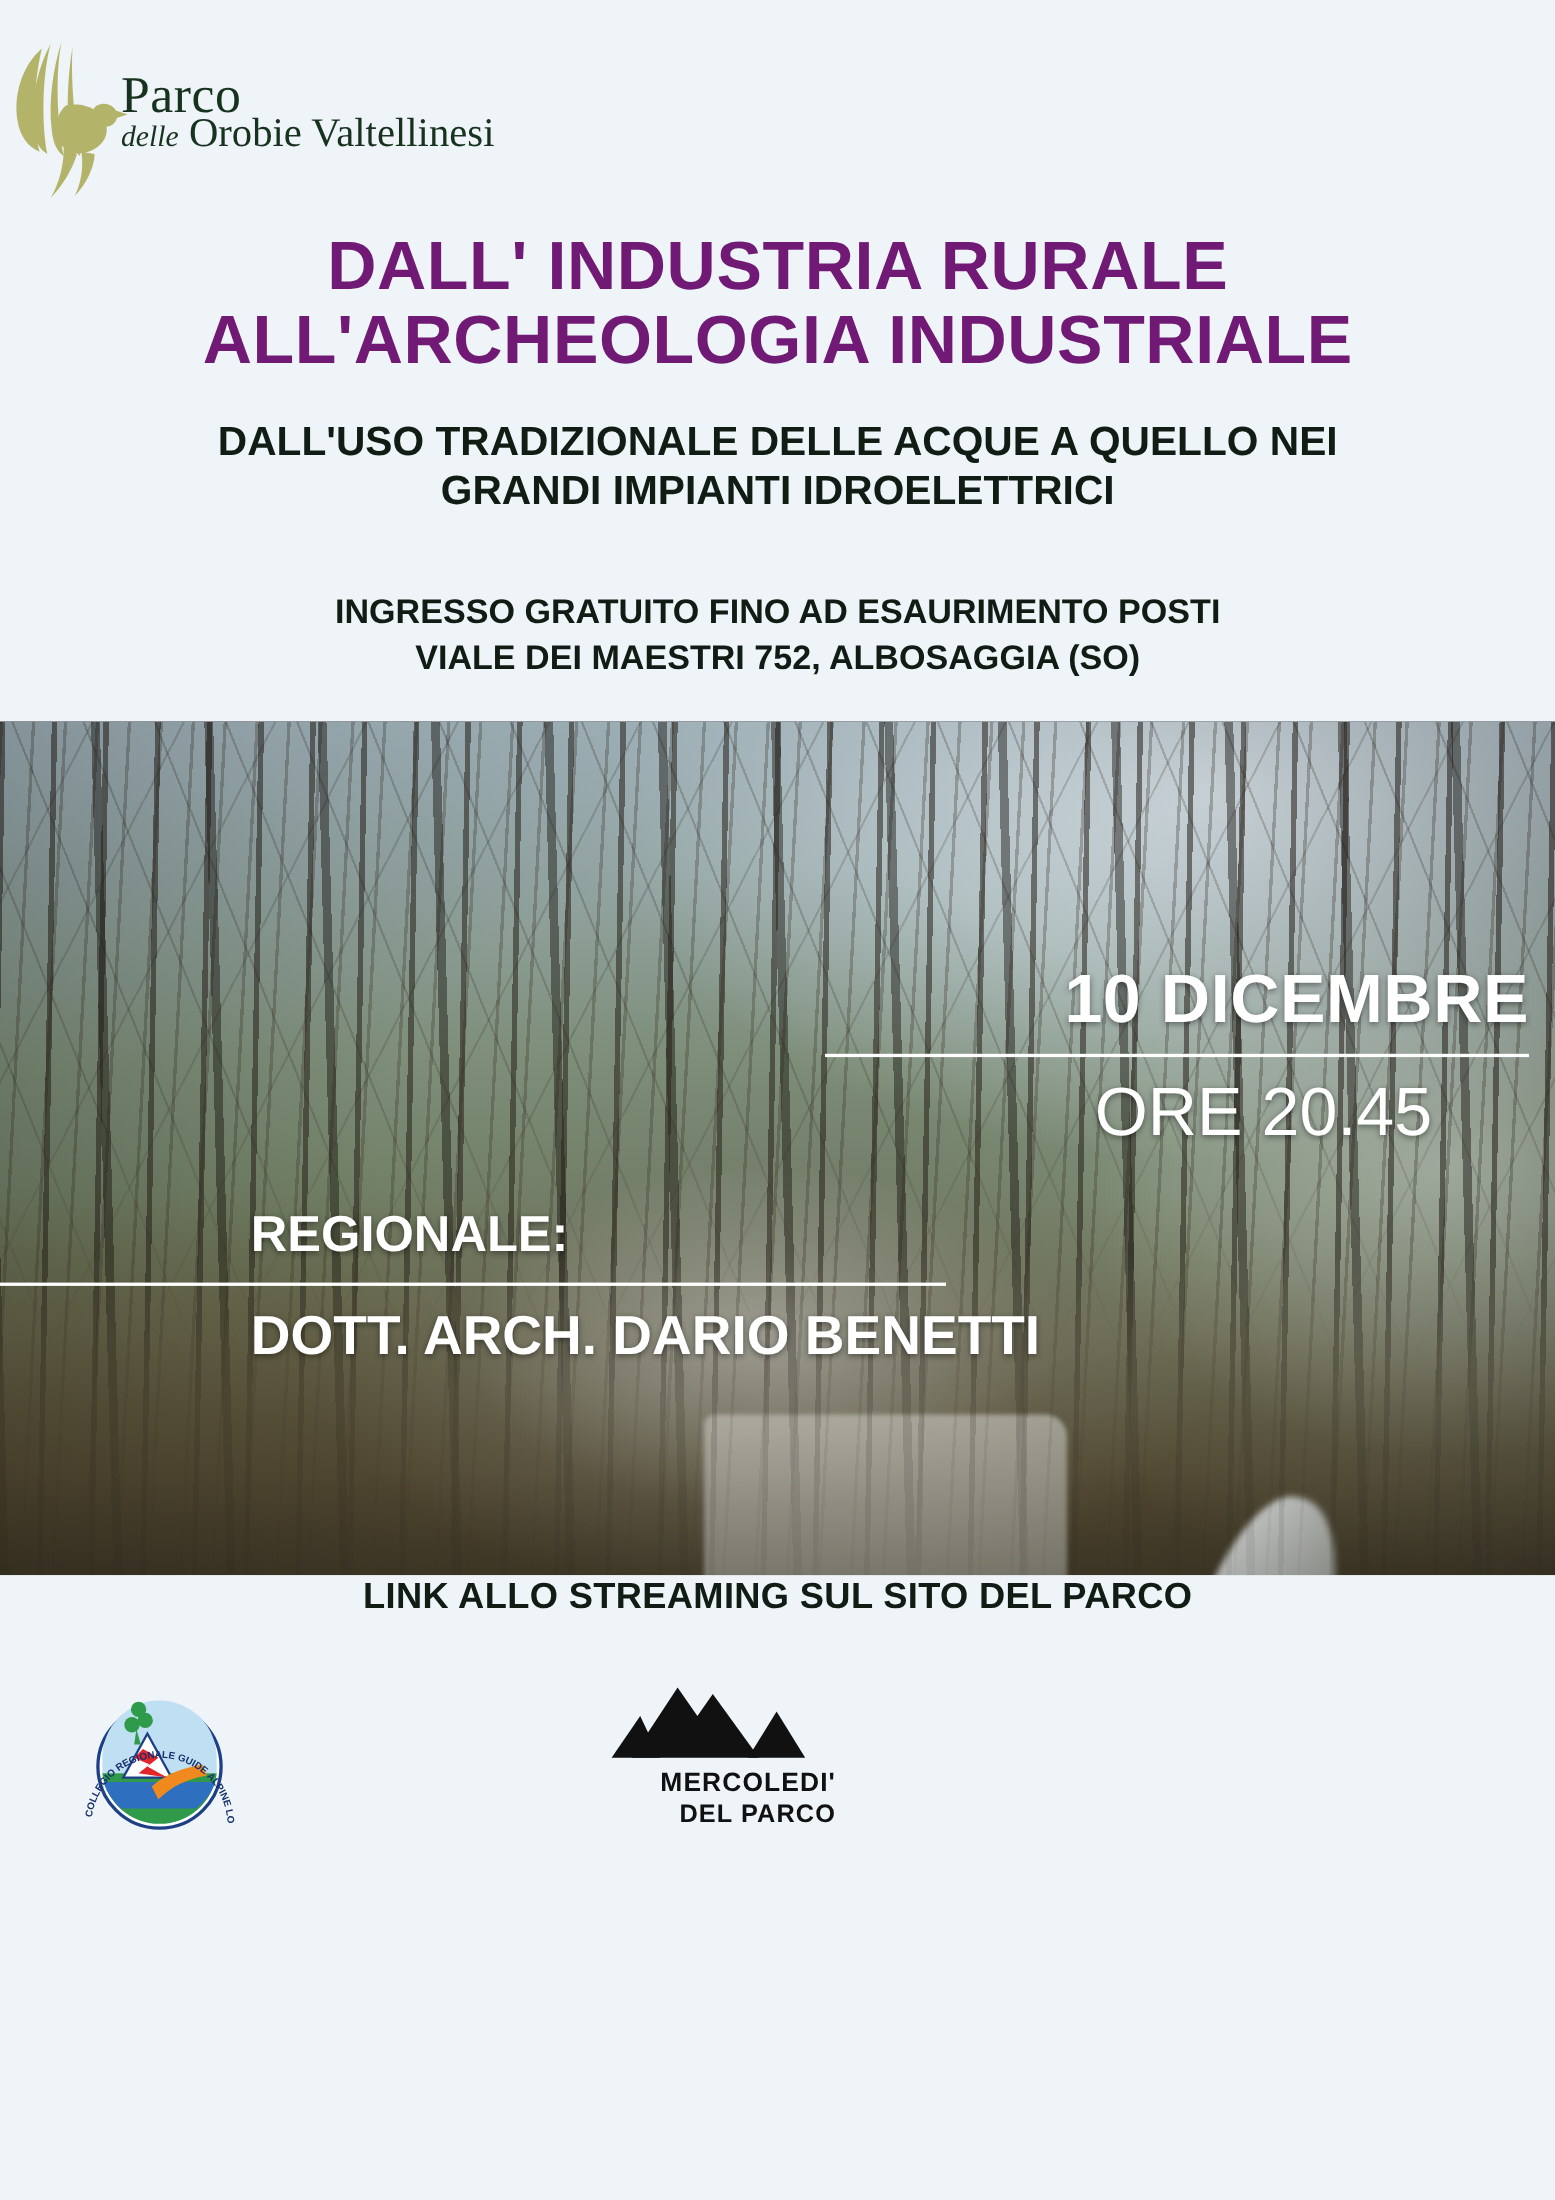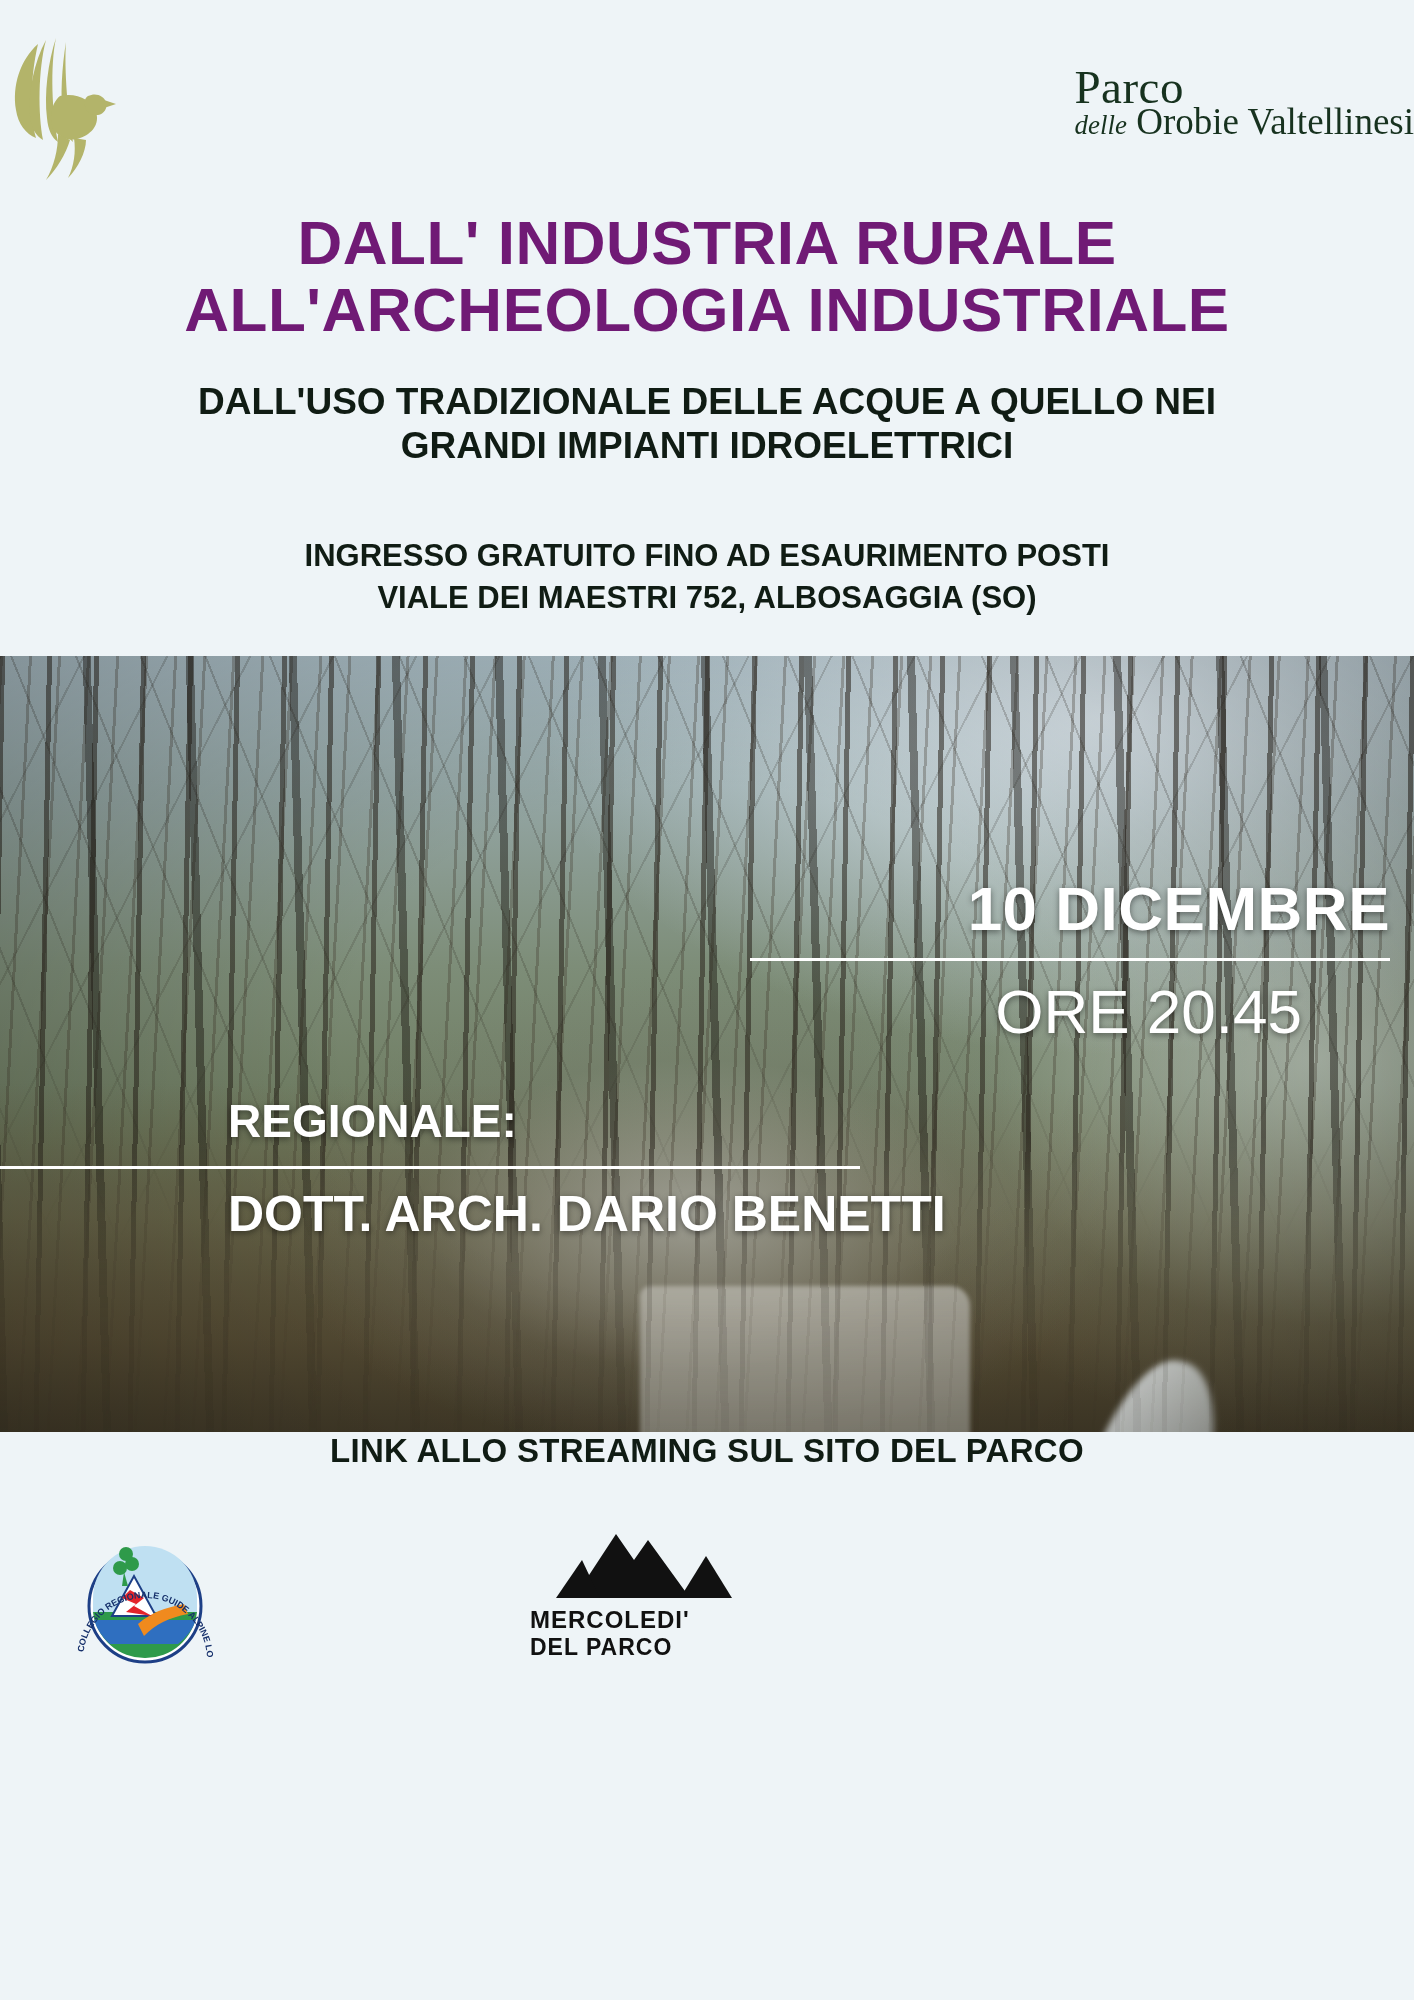--- a/index.html
+++ b/index.html
@@ -24,21 +24,21 @@
   }
 
   
   .header {
     padding-top: 34px;
     text-align: center;
   }
   .logo-row {
     display: flex;
     align-items: center;
-    justify-content: space-between;
+    justify-content: flex-start;
     gap: 4px;
     height: 150px;
   }
   .logo-bird {
     width: 120px;
     height: 150px;
     position: relative;
   }
   .logo-text {
     text-align: left;
@@ -241,21 +241,21 @@
   }
   .guide-logo {
     width: 170px;
     height: 150px;
     position: relative;
   }
   .mercoledi-logo {
     width: 230px;
     height: 150px;
     position: relative;
-    text-align: left;
+    text-align: right;
   }
   .mercoledi-text {
     font-weight: bold;
     font-size: 24px;
     letter-spacing: 1px;
     color: #111;
     line-height: 1.15;
   }
   .mercoledi-text .l2 { font-size: 23px; }
 </style>

